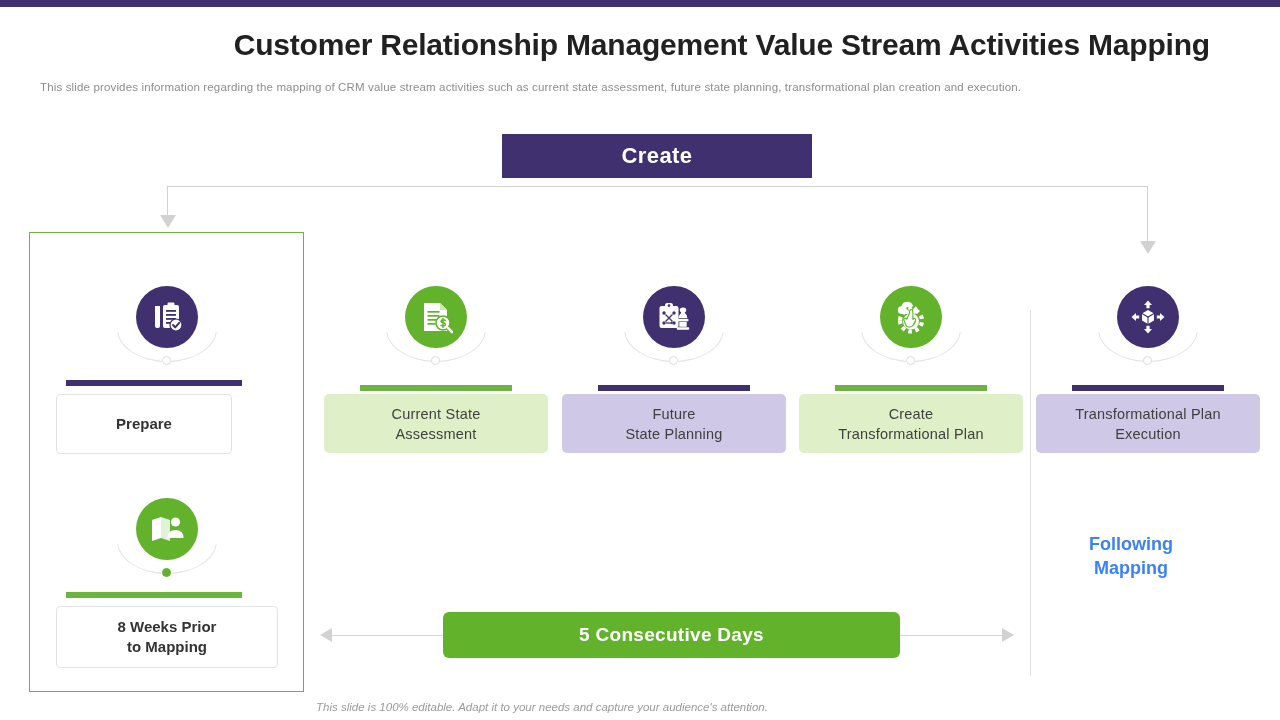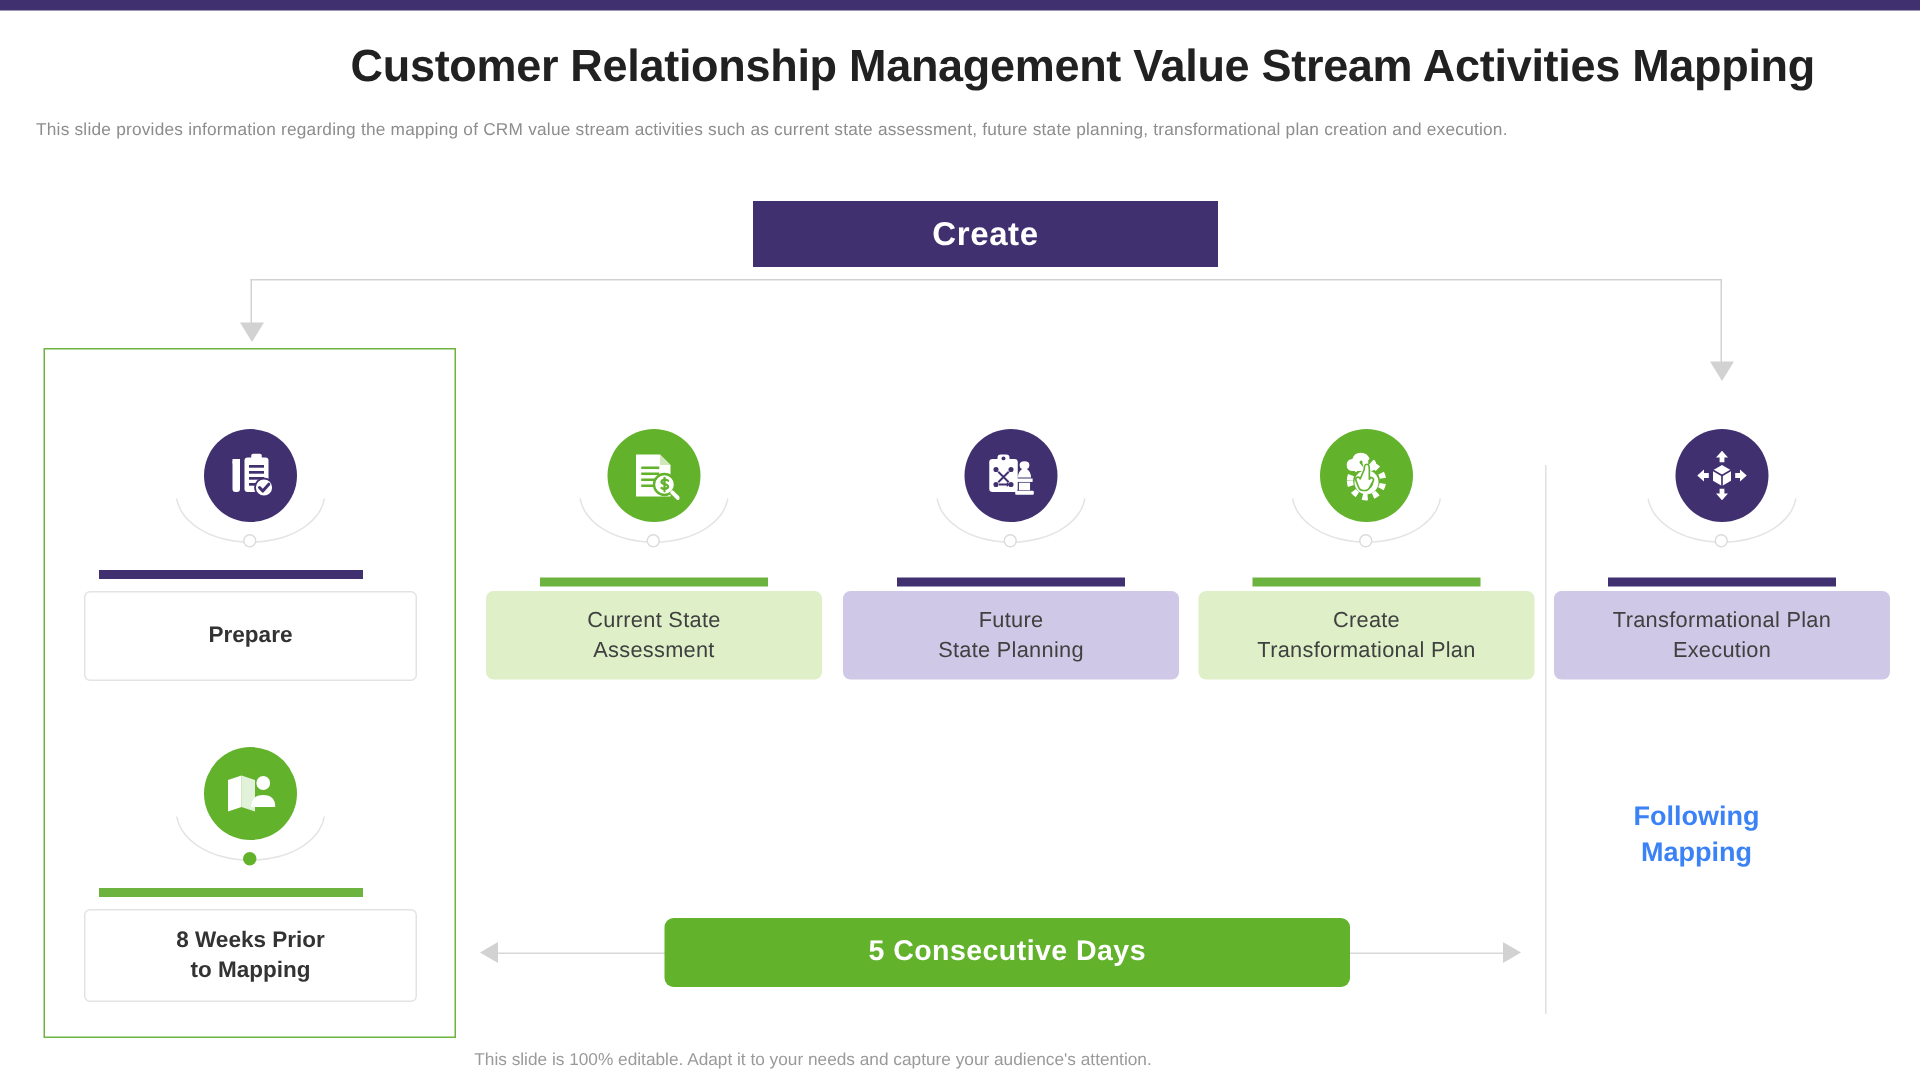--- a/index.html
+++ b/index.html
@@ -33,21 +33,21 @@
     width: 1180px;
     font-size: 30px;
     font-weight: bold;
     color: #212121;
     letter-spacing: -0.2px;
     white-space: nowrap;
     text-align: right;
   }
   .slide-subtitle {
     position: absolute;
-    left: 24px;
+    left: 40px;
     top: 81px;
     width: 1190px;
     font-size: 11.5px;
     color: #8d8d8d;
     letter-spacing: 0.15px;
     white-space: nowrap;
   }
 
   
   .repeat-box {
@@ -268,20 +268,21 @@
 
   
   .footer-note {
     position: absolute;
     left: 0;
     top: 701px;
     width: 1084px;
     text-align: center;
     font-size: 11.5px;
     color: #9a9a9a;
+    font-style: italic;
   }
 </style>
 </head>
 <body>
 
 <div class="top-bar"></div>
 
 <div class="slide-title">Customer Relationship Management Value Stream Activities Mapping</div>
 <div class="slide-subtitle">This slide provides information regarding the mapping of CRM value stream activities such as current state assessment, future state planning, transformational plan creation and execution.</div>
 
@@ -309,21 +310,21 @@
       <rect x="16" y="14" width="10" height="1.8" fill="#403070"></rect>
       <rect x="16" y="18" width="10" height="1.8" fill="#403070"></rect>
       <rect x="16" y="22" width="7" height="1.8" fill="#403070"></rect>
       <circle cx="26" cy="25" r="6" fill="#ffffff" stroke="#403070" stroke-width="1.2"></circle>
       <path d="M23 25 l2.2 2.4 l4 -4.6" fill="none" stroke="#403070" stroke-width="2" stroke-linecap="round" stroke-linejoin="round"></path>
     </svg>
   </div>
   <div class="dot"></div>
 </div>
 <div class="accent-bar purple" style="left:66px; top:380px; width:176px;"></div>
-<div class="white-card" style="left:56px; top:394px; width:222px; height:60px;">
+<div class="white-card" style="left:56px; top:394px; width:176px; height:60px;">
   <span style="white-space:pre-line;">Prepare</span>
 </div>
 
 <div class="badge" style="left:105px; top:498px;">
   <div class="arc-full"></div>
   <div class="circle green">
     <svg width="34" height="32" viewBox="0 0 34 32" aria-hidden="true">
       <path d="M2 7 L11 4 L11 25 L2 28 Z" fill="#ffffff"></path>
       <path d="M11 4 L20 7 L20 28 L11 25 Z" fill="#ffffff" opacity="0.82"></path>
       <circle cx="25.5" cy="9" r="4.6" fill="#ffffff"></circle>

